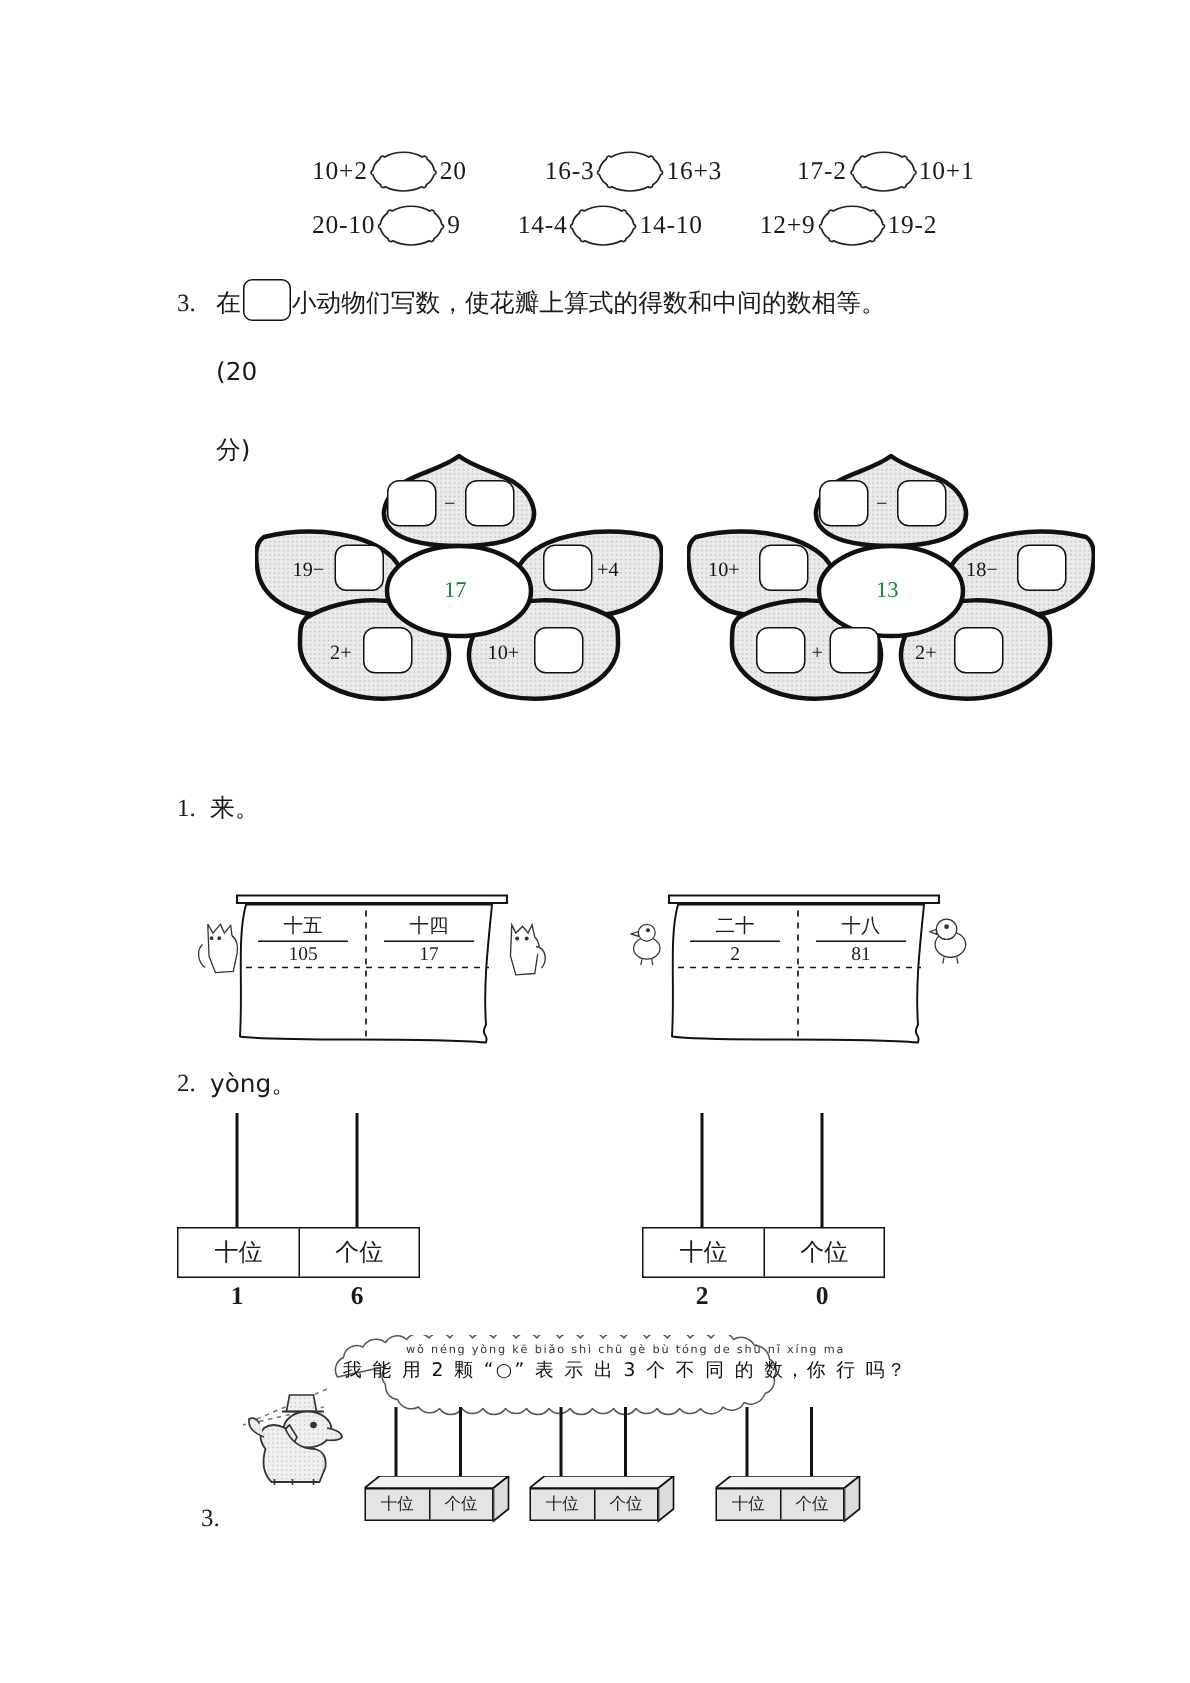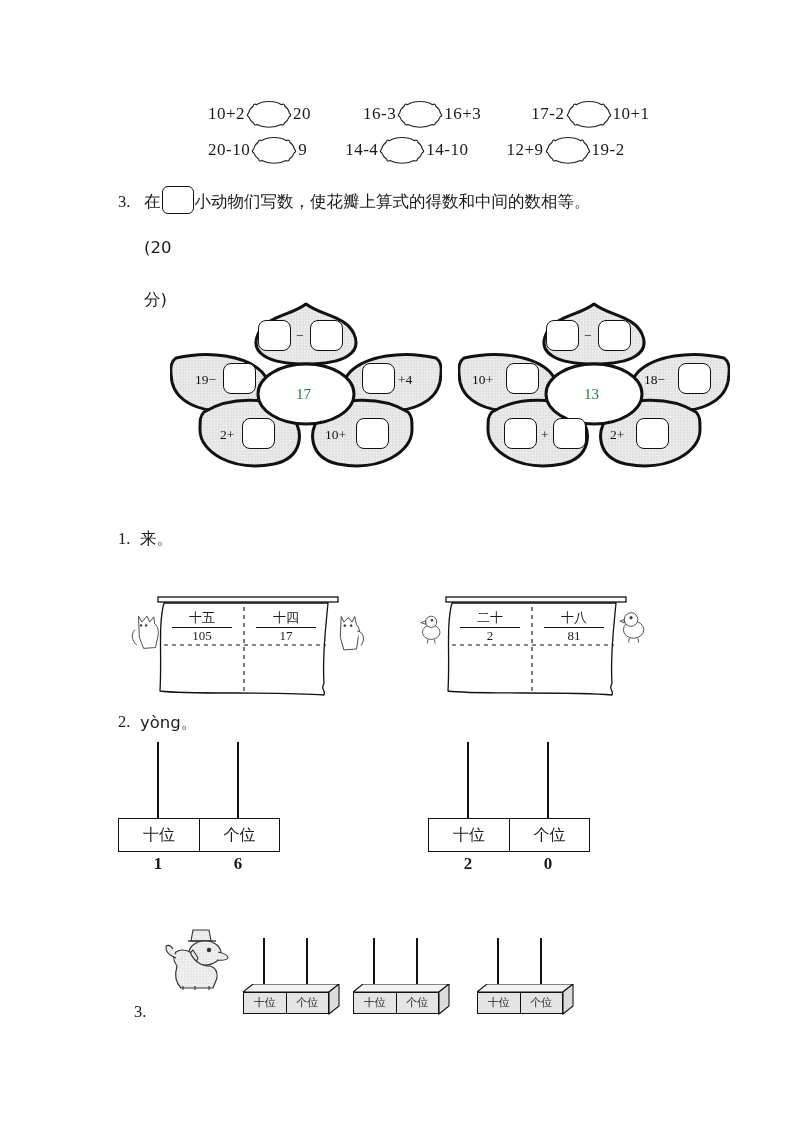--- a/index.html
+++ b/index.html
@@ -639,20 +639,47 @@
         <div class="place-cell cn">十位</div>
         <div class="place-cell cn">个位</div>
       </div>
       <div class="digit" style="left:0;">2</div>
       <div class="digit" style="left:80px;">0</div>
     </div>
   </div>
 
   <div id="q3b">
 
+    <div id="bubble">
+      <svg width="420" height="56" viewBox="0 0 420 56" style="position:absolute;left:0;top:0;">
+        <path d="M20 28
+          a9 9 0 0 1 4 -13 a9 9 0 0 1 13 -7 a10 10 0 0 1 15 -3
+          a9 9 0 0 1 14 -2 a10 10 0 0 1 15 -1 a9 9 0 0 1 14 0
+          a9 9 0 0 1 15 0 a9 9 0 0 1 14 0 a9 9 0 0 1 15 0
+          a9 9 0 0 1 14 0 a9 9 0 0 1 15 0 a9 9 0 0 1 14 0
+          a9 9 0 0 1 15 0 a9 9 0 0 1 14 0 a9 9 0 0 1 15 0
+          a9 9 0 0 1 14 0 a9 9 0 0 1 15 0 a9 9 0 0 1 14 0
+          a9 9 0 0 1 15 1 a10 10 0 0 1 14 4 a10 10 0 0 1 10 9
+          a9 9 0 0 1 3 12 a9 9 0 0 1 -6 11 a10 10 0 0 1 -14 6
+          a9 9 0 0 1 -14 3 a9 9 0 0 1 -15 1 a9 9 0 0 1 -14 0
+          a9 9 0 0 1 -15 0 a9 9 0 0 1 -14 0 a9 9 0 0 1 -15 0
+          a9 9 0 0 1 -14 0 a9 9 0 0 1 -15 0 a9 9 0 0 1 -14 0
+          a9 9 0 0 1 -15 0 a9 9 0 0 1 -14 0 a9 9 0 0 1 -15 0
+          a9 9 0 0 1 -14 0 a9 9 0 0 1 -15 0 a9 9 0 0 1 -14 -1
+          a10 10 0 0 1 -14 -5 a9 9 0 0 1 -8 -10 a9 9 0 0 1 0 -12 z" fill="#ffffff" stroke="#555" stroke-width="1" stroke-linejoin="round"></path>
+      </svg>
+      <div class="bubble-text-layer">
+        <div class="pinyin-row">wǒ néng yòng  kē        biǎo shì chū   gè bù tóng de shù   nǐ xíng ma</div>
+        <div class="hanzi-row">我 能  用 2 颗 “○” 表 示 出 3 个 不 同 的 数，你 行 吗？</div>
+      </div>
+
+      <svg width="70" height="40" viewBox="0 0 70 40" style="position:absolute;left:-55px;top:34px;">
+        <path d="M68 2 L12 26 L66 14" fill="none" stroke="#777" stroke-width="1" stroke-dasharray="3,3"></path>
+      </svg>
+    </div>
 
     <div id="q3b-num" class="serif-num">3.</div>
 
     <div id="dog">
       <svg width="76" height="64" viewBox="0 0 76 64">
         <defs>
           <pattern id="dogstip" width="3" height="3" patternUnits="userSpaceOnUse">
             <rect width="3" height="3" fill="#f0f0f0"></rect>
             <circle cx="1" cy="1" r="0.5" fill="#bdbdbd"></circle>
           </pattern>

